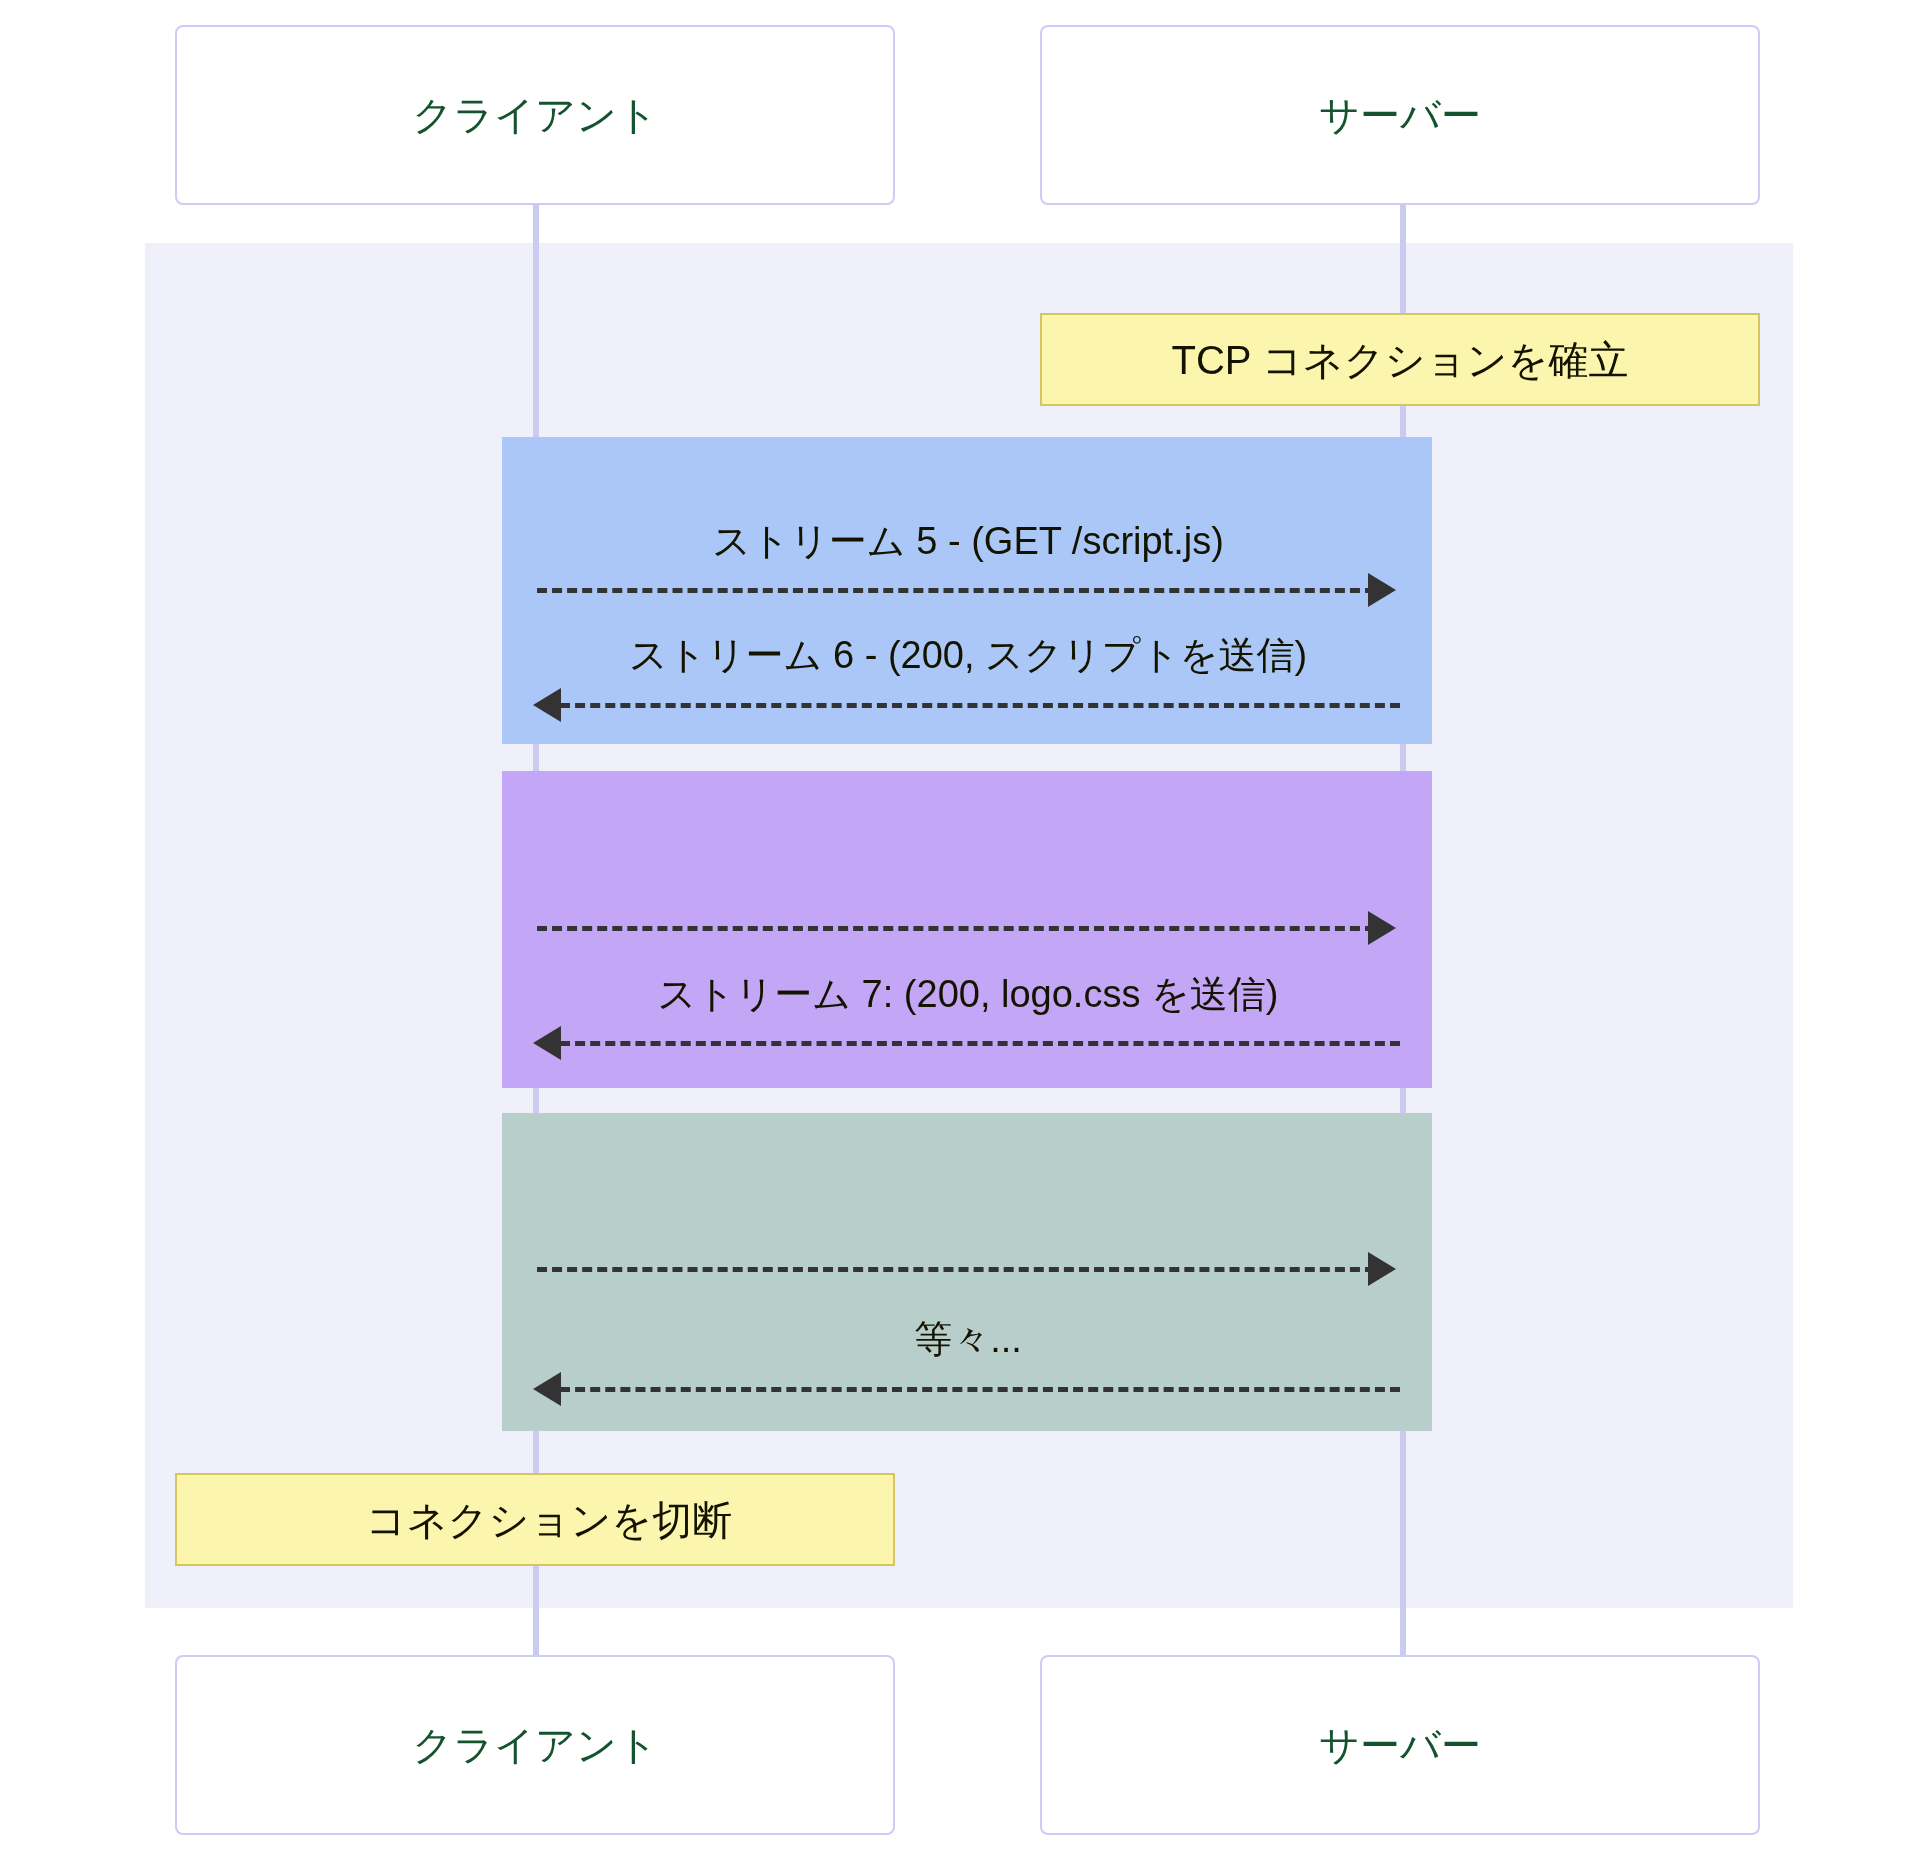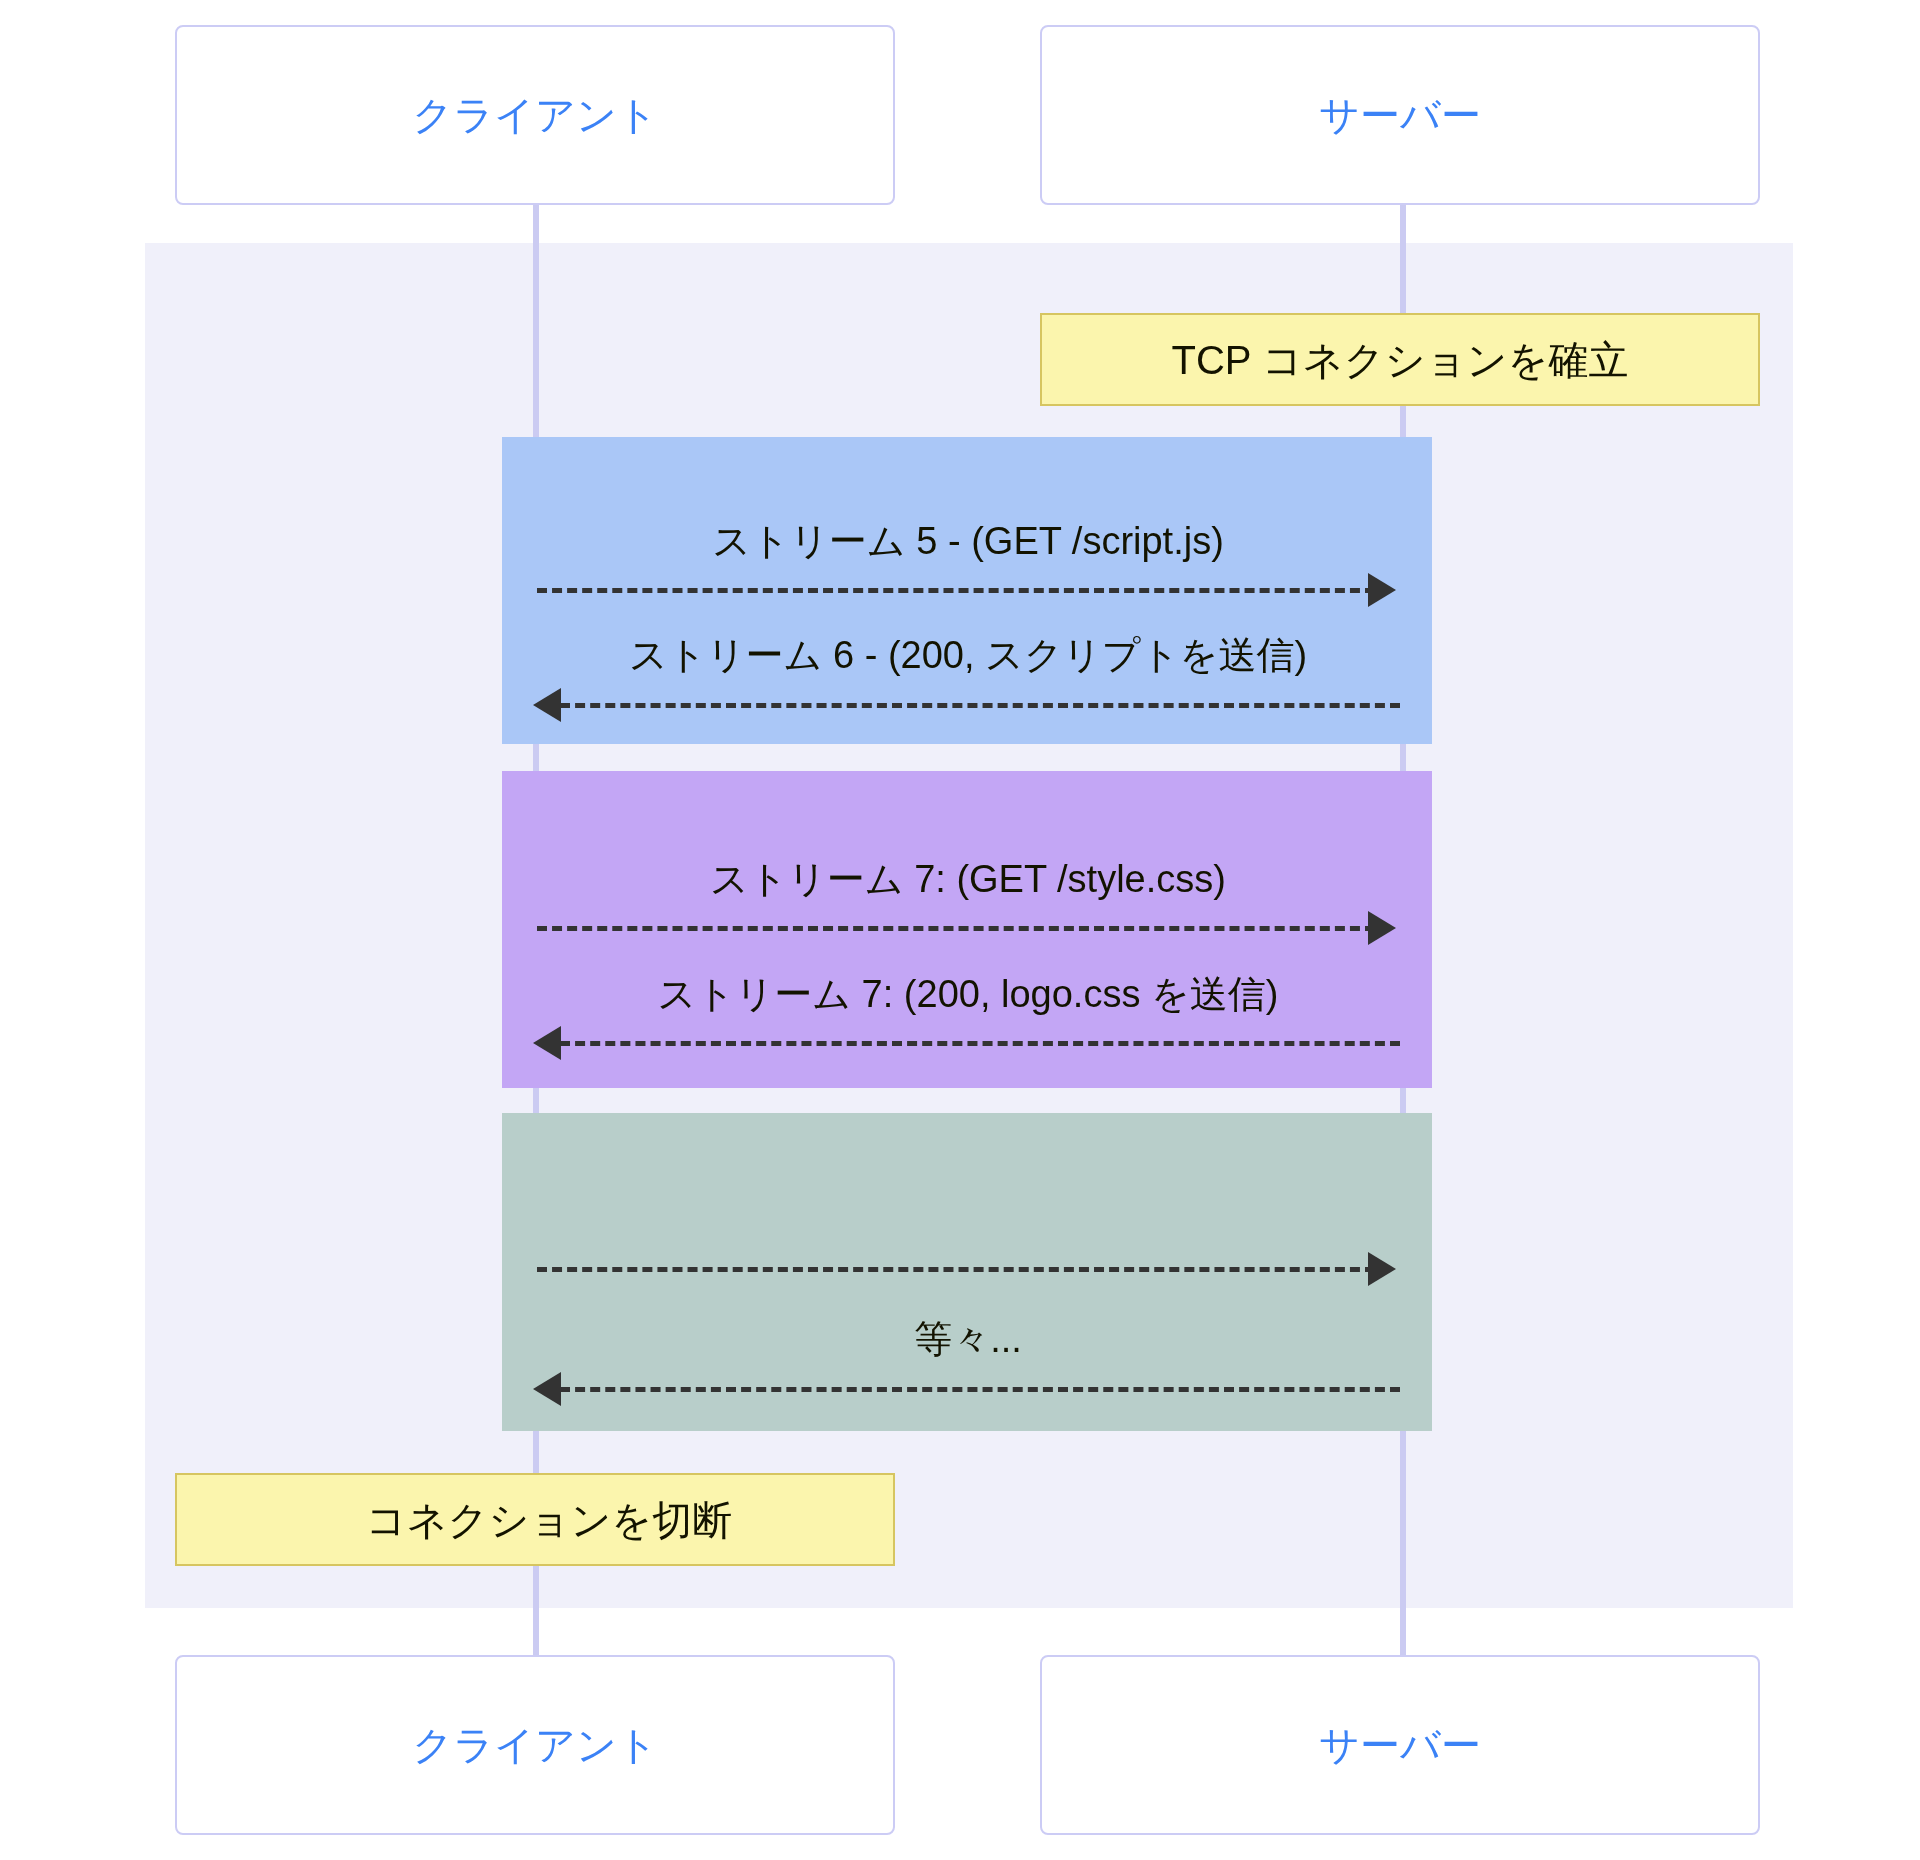--- a/index.html
+++ b/index.html
@@ -24,21 +24,21 @@
     background: #ffffff;
     border: 2px solid #ccccf5;
     border-radius: 8px;
     display: flex;
     align-items: center;
     justify-content: center;
     box-sizing: border-box;
   }
   .actor-label {
     font-size: 40px;
-    color: #3b82f6;
+    color: #14532d;
     line-height: 1;
     white-space: nowrap;
   }
 
   
   .lifeline {
     position: absolute;
     width: 6px;
     background: #cbcbf2;
   }
@@ -137,23 +137,20 @@
   </div>
   <div class="msg-line" style="left:537px; top:588px; width:838px;"></div>
   <div class="arrow-right" style="left:1368px; top:573px;"></div>
 
   <div class="msg-label" style="left:536px; top:636px; width:864px;">
     <span>ストリーム 6 - (200, スクリプトを送信)</span>
   </div>
   <div class="msg-line" style="left:560px; top:703px; width:840px;"></div>
   <div class="arrow-left" style="left:533px; top:688px;"></div>
 
-  <div class="msg-label" style="left:536px; top:860px; width:864px;">
-    <span>ストリーム 7: (GET /style.css)</span>
-  </div>
   <div class="msg-line" style="left:537px; top:926px; width:838px;"></div>
   <div class="arrow-right" style="left:1368px; top:911px;"></div>
 
   <div class="msg-label" style="left:536px; top:975px; width:864px;">
     <span>ストリーム 7: (200, logo.css を送信)</span>
   </div>
   <div class="msg-line" style="left:560px; top:1041px; width:840px;"></div>
   <div class="arrow-left" style="left:533px; top:1026px;"></div>
 
   <div class="msg-line" style="left:537px; top:1267px; width:838px;"></div>

